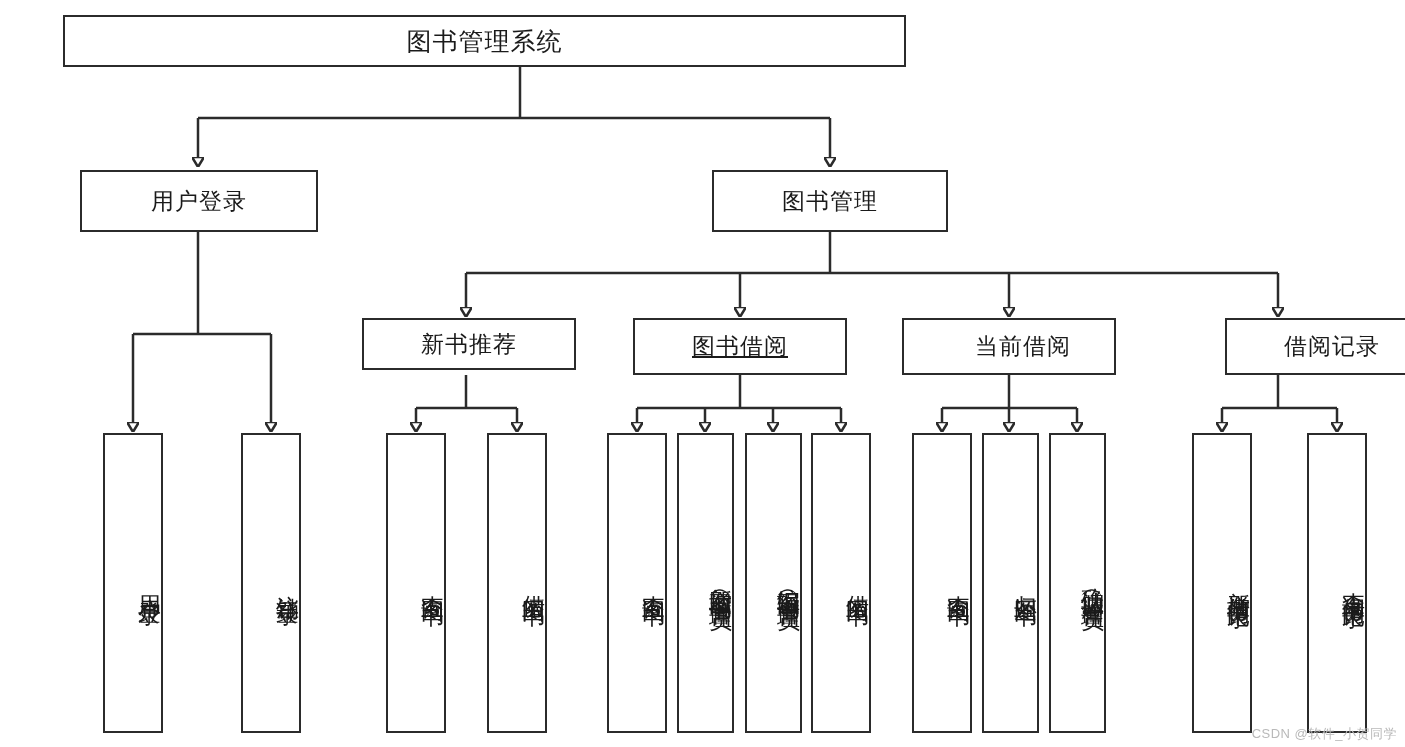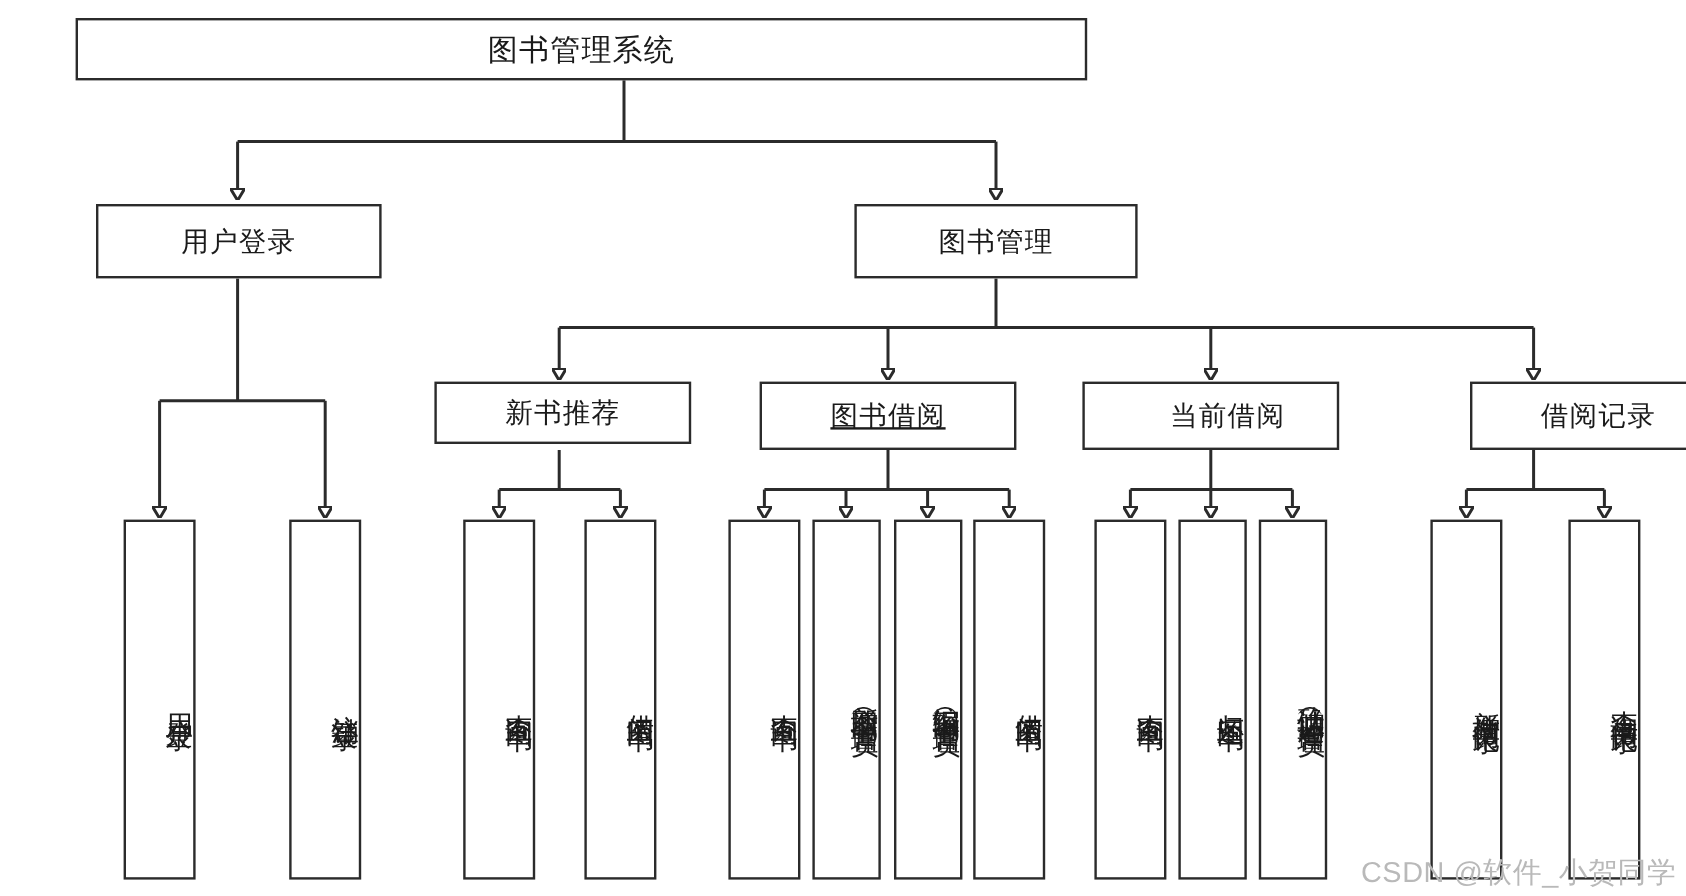--- a/index.html
+++ b/index.html
@@ -59,21 +59,21 @@
   }
   svg.links path, svg.links line {
     stroke: #2b2b2b;
     stroke-width: 2.5;
     fill: none;
   }
   .watermark {
     position: absolute;
     right: 8px;
     bottom: 4px;
-    font-size: 24px;
+    font-size: 13px;
     color: #b9b9b9;
     letter-spacing: 0.5px;
     white-space: nowrap;
   }
 </style>
 </head>
 <body>
 
 <div id="canvas">
 

